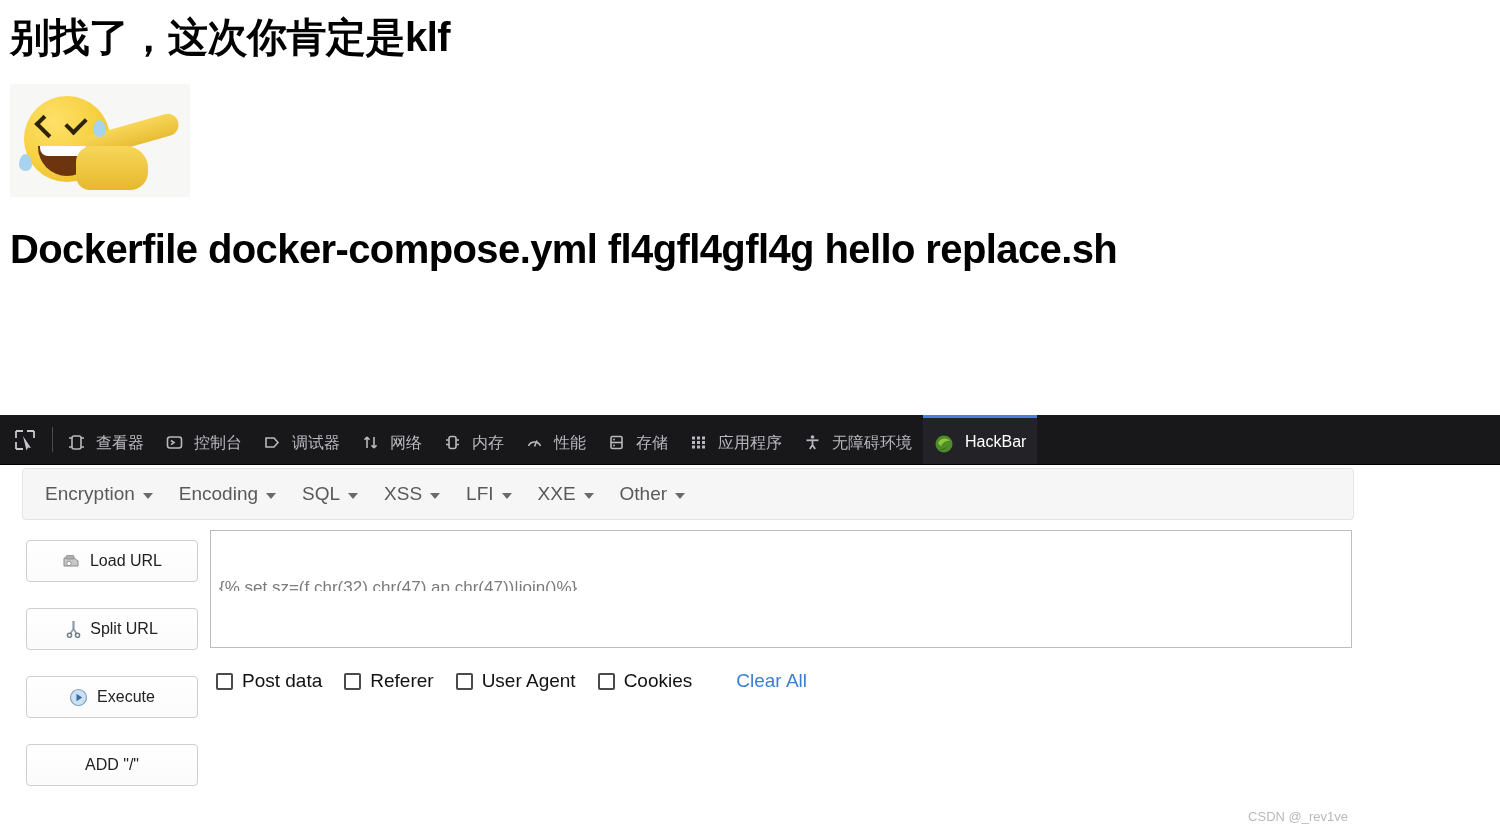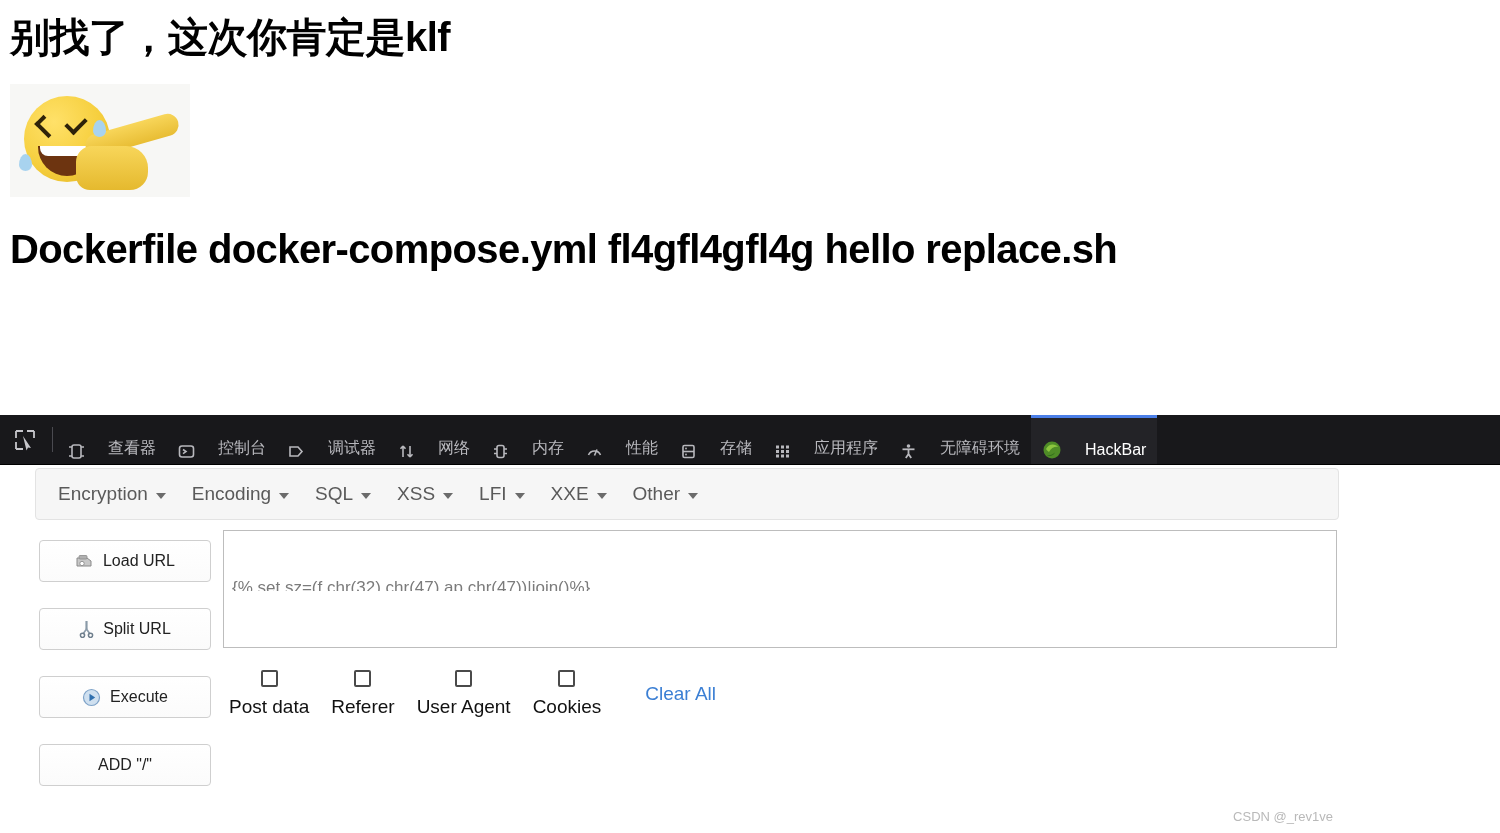--- a/index.html
+++ b/index.html
@@ -122,45 +122,44 @@
     display: flex; align-items: center;
     padding: 0 12px 0 14px;
   }
   .toolbar-divider {
     width: 1px;
     margin: 12px 4px;
     background: #4a4a50;
   }
   .dt-tab {
     display: flex;
-    align-items: flex-end;
-    gap: 23px;
-    padding: 4px 11px;
+    align-items: flex-start;
+    gap: 11px;
+    padding: 16px 11px;
     color: #b8b8bd;
     font-size: 16px;
     white-space: nowrap;
     border-top: 3px solid transparent;
     cursor: pointer;
   }
   .dt-tab .dt-label { position: relative; top: -1px; }
   .dt-tab.active {
     color: #ffffff;
     border-top-color: #4b7fe8;
     background: #232327;
   }
   .dt-icon { display: flex; align-items: center; }
 
   
   #hackbar-panel {
     position: absolute;
-    left: 1px; top: 465px;
+    left: 16px; top: 465px;
     width: 1344px;
     height: 368px;
     background: #ffffff;
-    padding-left: 28px;
   }
   #hackbar-menubar {
     margin: 3px 6px 0 6px;
     height: 52px;
     background: #f6f6f6;
     border: 1px solid #e3e3e3;
     border-radius: 4px;
     display: flex;
     align-items: center;
     padding-left: 22px;
@@ -241,21 +240,20 @@
     gap: 22px;
     padding: 22px 0 0 6px;
   }
   .checkbox-option {
     display: flex;
     align-items: center;
     gap: 9px;
     font-size: 19px;
     color: #111;
     cursor: pointer;
-    flex-direction: column;
   }
   .cb-box {
     width: 17px; height: 17px;
     border: 2px solid #4a4a4a;
     border-radius: 2px;
     background: #fff;
   }
   #clear-all-link {
     margin-left: 22px;
     font-size: 19px;

